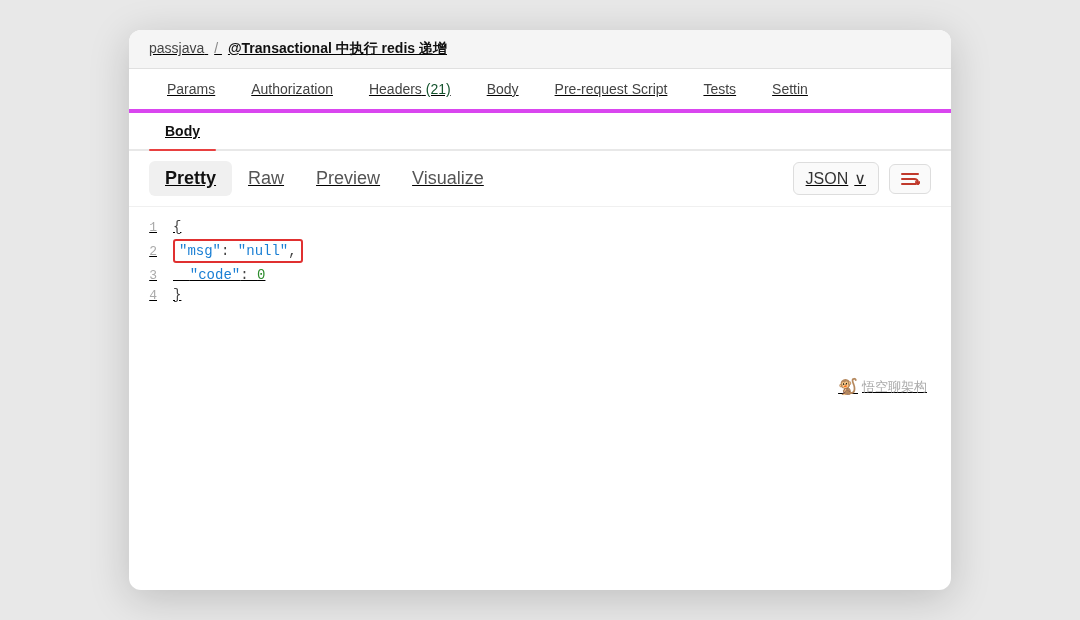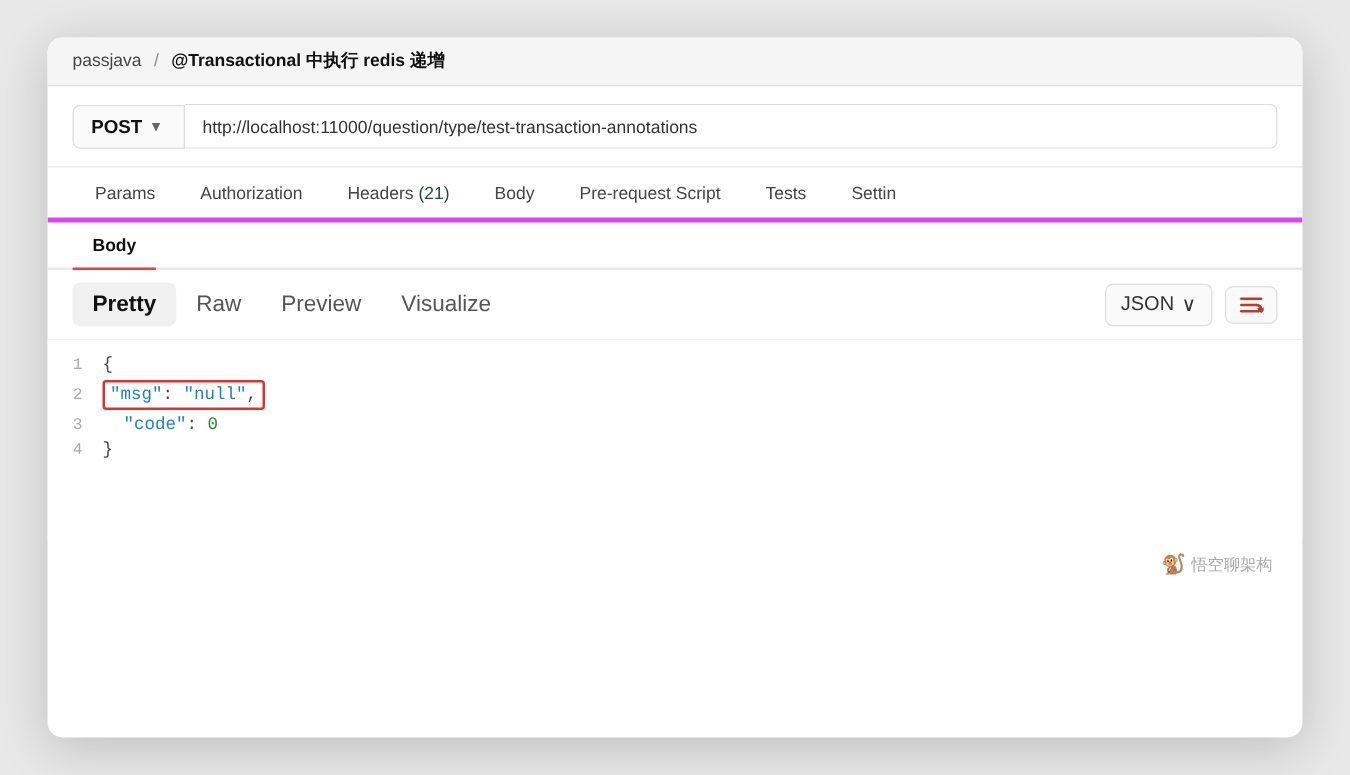--- a/index.html
+++ b/index.html
@@ -11,23 +11,24 @@
       align-items: center;
       width: 1080px;
       height: 620px;
       font-family: -apple-system, BlinkMacSystemFont, 'Segoe UI', sans-serif;
     }
 
     .window {
       background: #ffffff;
       border-radius: 12px;
       box-shadow: 0 8px 40px rgba(0,0,0,0.18);
-      width: 1004px;
+      width: 822px;
       min-height: 560px;
       overflow: hidden;
+      text-decoration: underline;
     }
 
     .titlebar {
       background: #f5f5f5;
       border-bottom: 1px solid #e0e0e0;
       padding: 10px 20px 10px 20px;
       display: flex;
       align-items: center;
     }
 
@@ -244,27 +245,20 @@
   <div class="window">
 
     <div class="titlebar">
       <span class="breadcrumb">
         <span>passjava</span>
         <span class="sep"> / </span>
         <span class="bold">@Transactional 中执行 redis 递增</span>
       </span>
     </div>
 
-    <div class="url-bar">
-      <div class="method-selector">
-        <span>POST</span>
-        <span class="chevron">▾</span>
-      </div>
-      <input class="url-input" type="text" value="http://localhost:11000/question/type/test-transaction-annotations" style="">
-    </div>
 
     <div class="tabs-row">
       <div class="tab-item">
         <span>Params</span>
       </div>
       <div class="tab-item">
         <span>Authorization</span>
       </div>
       <div class="tab-item">
         <span>Headers</span>

